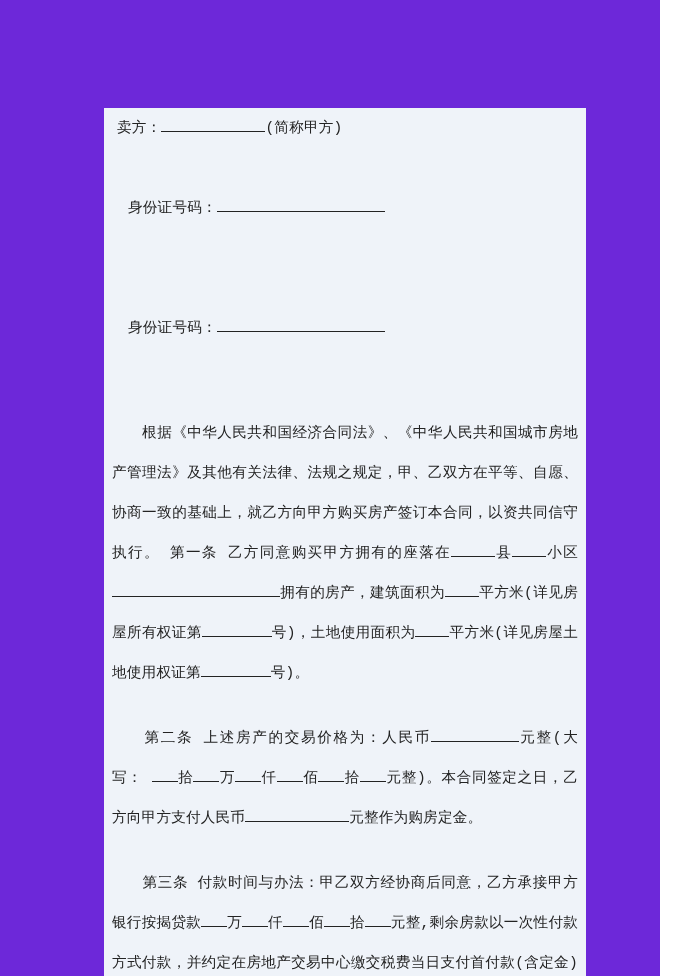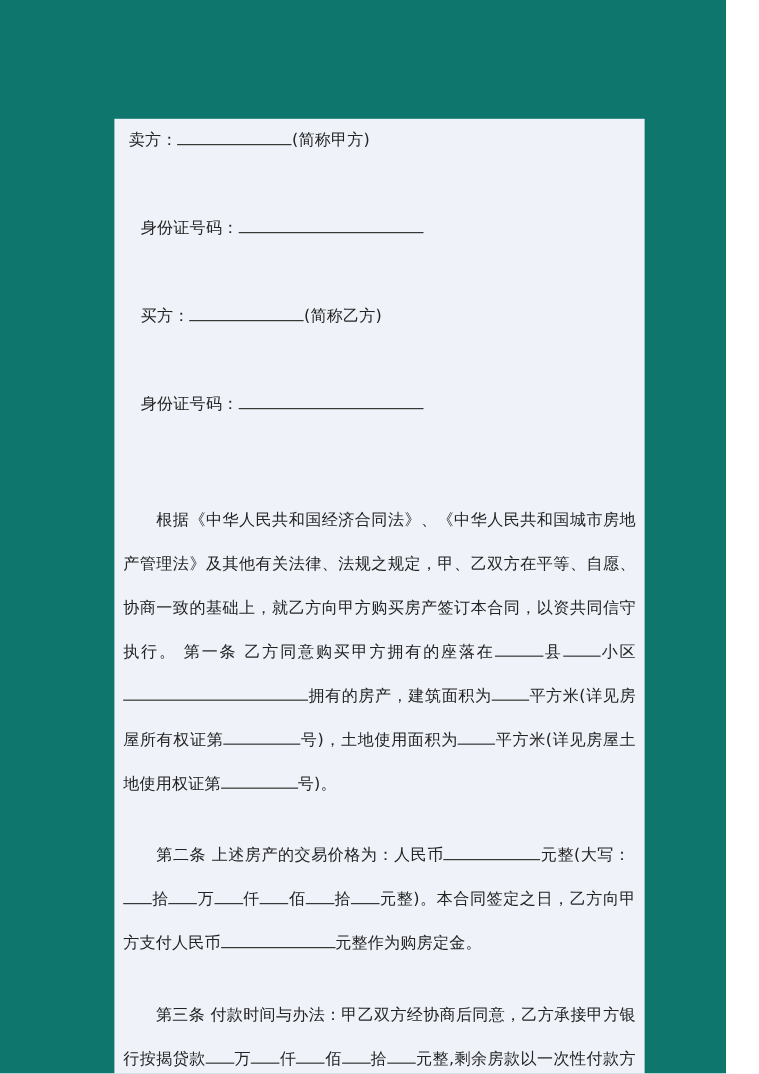--- a/index.html
+++ b/index.html
@@ -12,21 +12,22 @@
     height: 976px;
     background: #ffffff;
     font-family: "DejaVu Sans", "Liberation Sans", sans-serif;
     overflow: hidden;
   }
 
   .page {
     position: relative;
     width: 660px;
     height: 976px;
-    background: #0f766e;
+    background: #6d28d9;
+    font-family: Liberation Mono, monospace;
   }
 
   
   .content-block {
     position: absolute;
     left: 104px;
     top: 108px;
     width: 482px;
     background: #eff3f9;
     padding: 0;
@@ -91,21 +92,20 @@
   <div class="content-block doc-text">
 
     <div class="party-line seller"><span>卖方：</span><span class="fill w12"></span><span>(简称甲方)</span></div>
 
     <div class="spacer-line"></div>
 
     <div class="party-line seller-id"><span>身份证号码：</span><span class="fill w20"></span></div>
 
     <div class="spacer-line"></div>
 
-    <div class="party-line buyer"><span>买方：</span><span class="fill w12"></span><span>(简称乙方)</span></div>
 
     <div class="spacer-line"></div>
 
     <div class="party-line buyer-id"><span>身份证号码：</span><span class="fill w20"></span></div>
 
     <div class="para-gap"></div>
     <div class="spacer-line"></div>
 
     <div class="body-para indent"><span>根据《中华人民共和国经济合同法》、《中华人民共和国城市房地产管理法》及其他有关法律、法规之规定，甲、乙双方在平等、自愿、协商一致的基础上，就乙方向甲方购买房产签订本合同，以资共同信守执行。</span>&nbsp;<span>第一条</span>&nbsp;<span>乙方同意购买甲方拥有的座落在</span><span class="fill w5"></span><span>县</span><span class="fill w4"></span><span>小区</span><span class="fill w20"></span><span>拥有的房产，建筑面积为</span><span class="fill w4"></span><span>平方米(详见房屋所有权证第</span><span class="fill w8"></span><span>号)，土地使用面积为</span><span class="fill w4"></span><span>平方米(详见房屋土地使用权证第</span><span class="fill w8"></span><span>号)。</span></div>
 

